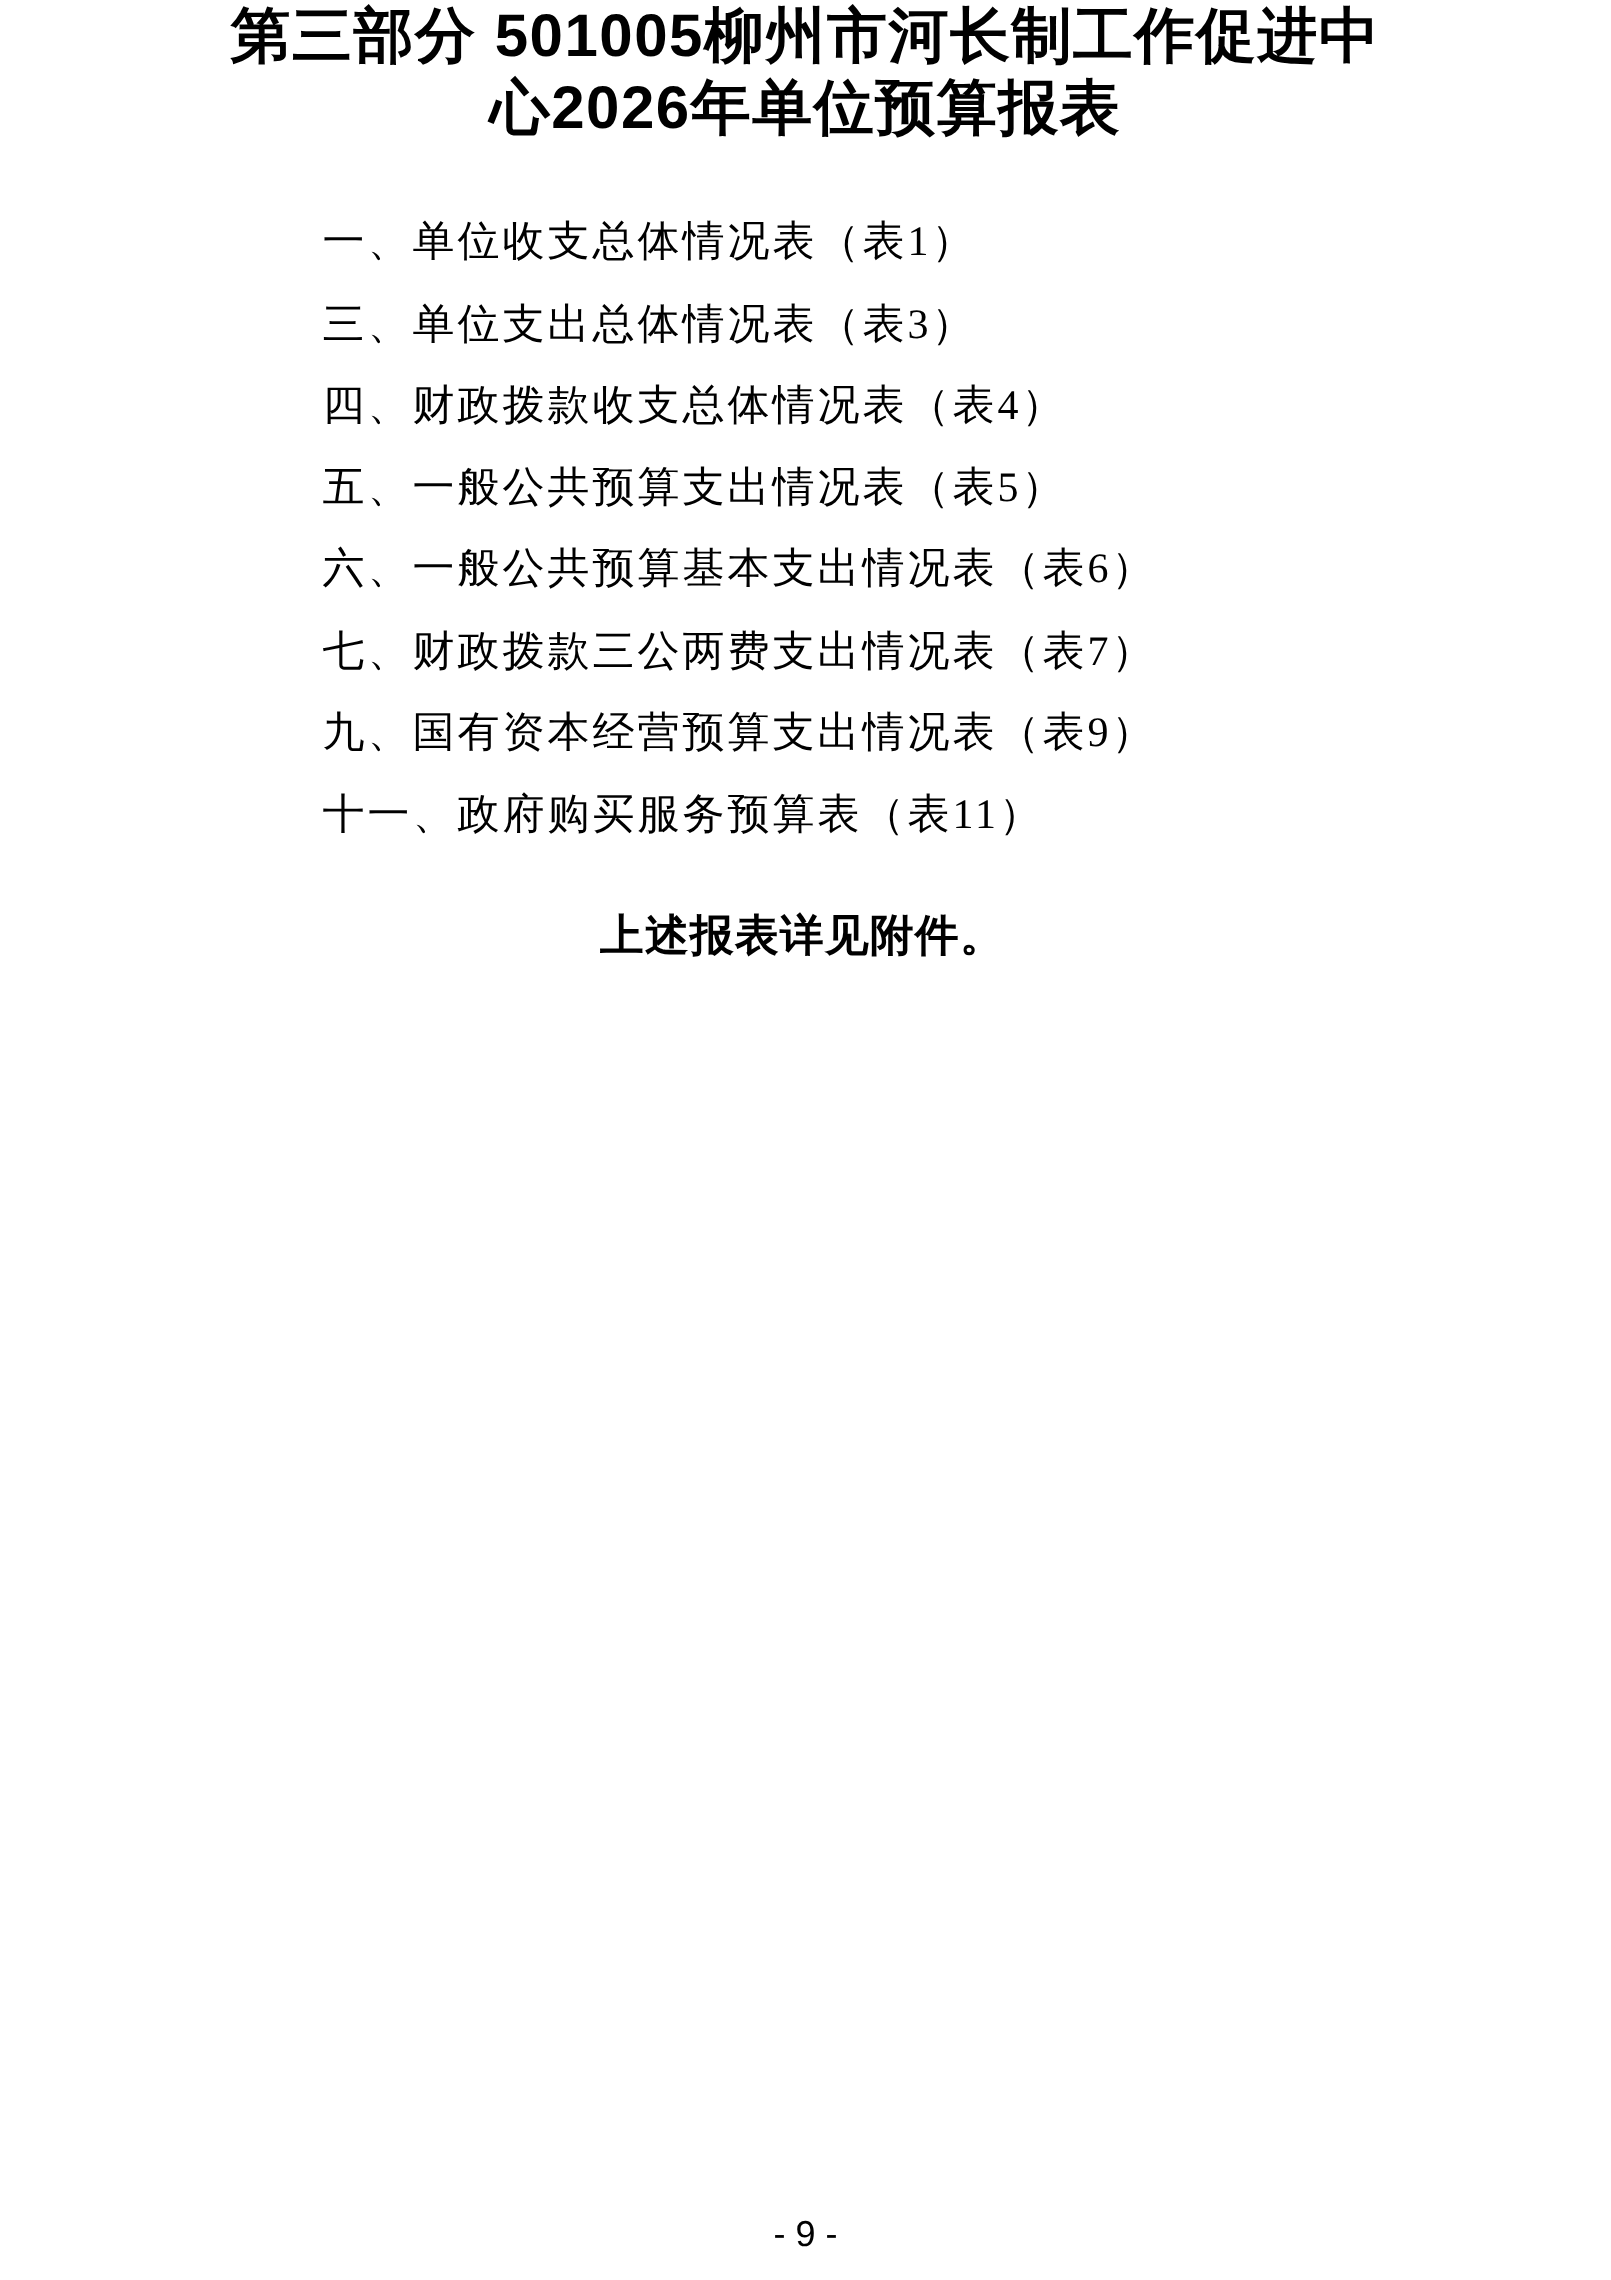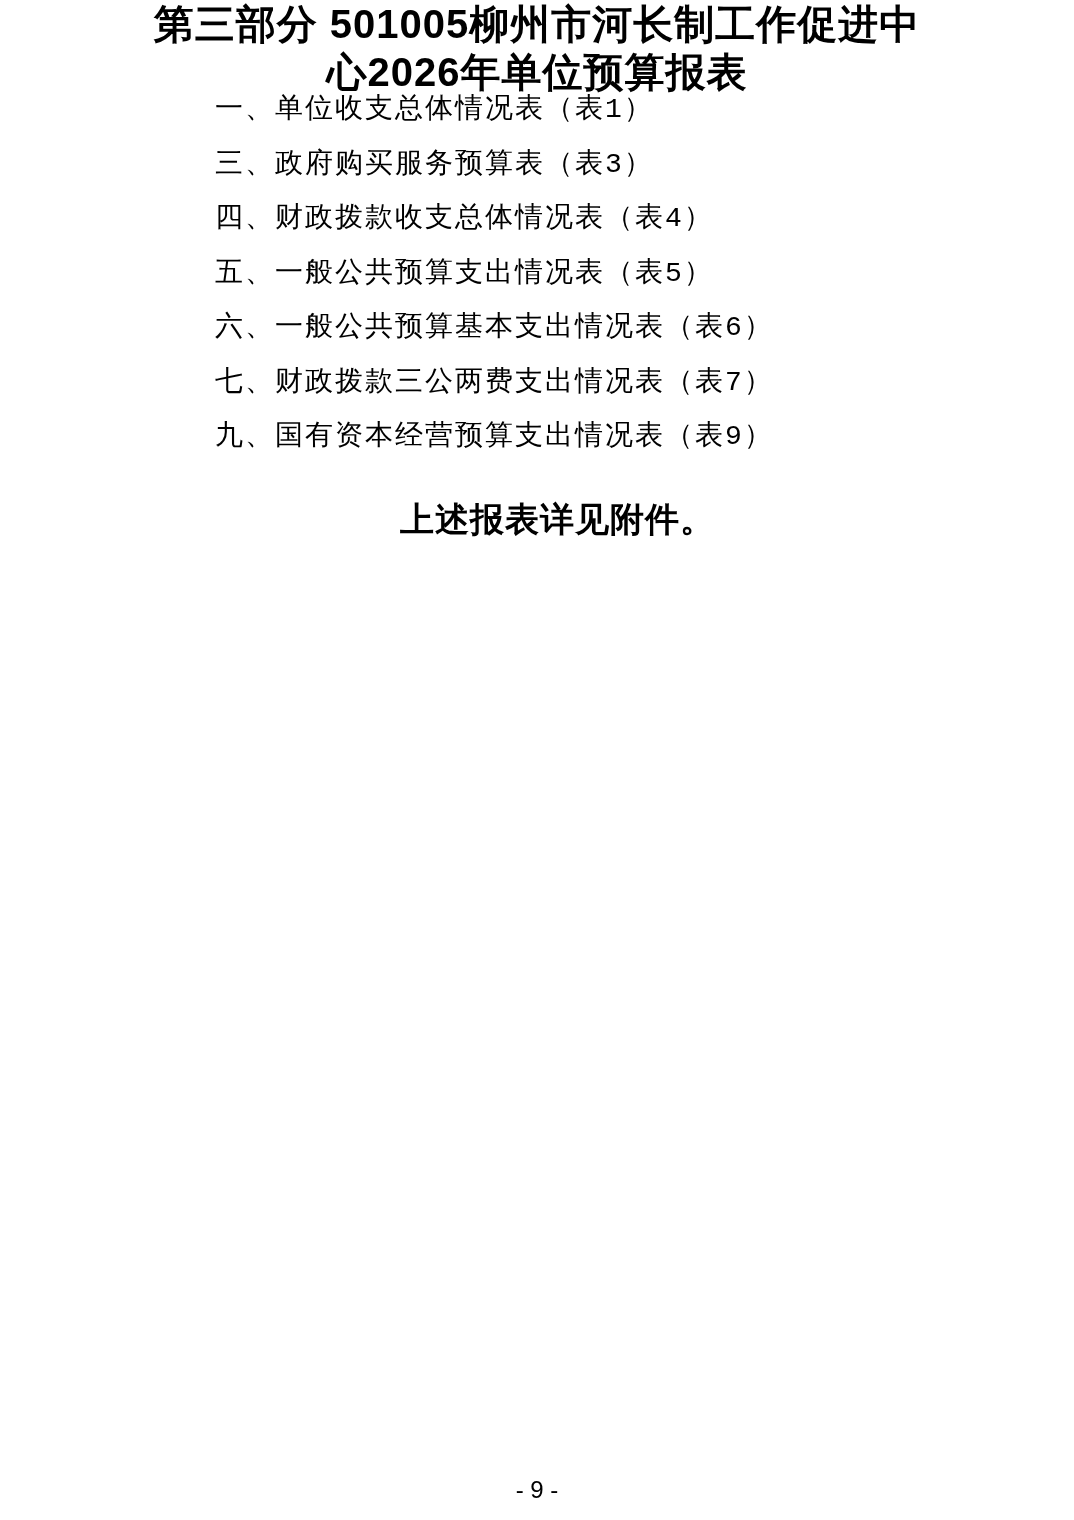--- a/index.html
+++ b/index.html
@@ -21,35 +21,35 @@
   .doc-title {
     text-align: center;
     font-family: "Liberation Sans", sans-serif;
     font-weight: bold;
     font-size: 40px;
     line-height: 48px;
     letter-spacing: 1px;
     color: #000000;
   }
   .toc {
+    margin-top: 52px;
     padding-left: 215px;
-    font-family: Liberation Mono, monospace;
   }
   .toc-item {
     font-size: 28px;
     line-height: 28px;
     letter-spacing: 2px;
     margin-bottom: 26.5px;
     color: #000000;
     white-space: nowrap;
   }
   .closing-note {
     margin-top: 46px;
     margin-left: 400px;
-    font-size: 34px;
+    font-size: 29px;
     font-weight: bold;
     letter-spacing: 1px;
     color: #000000;
   }
   .page-footer {
     position: absolute;
     left: 0;
     right: 0;
     bottom: 16px;
     text-align: center;
@@ -63,25 +63,26 @@
 
 <div class="page">
 
   <div class="doc-title">
     <div>第三部分 501005柳州市河长制工作促进中</div>
     <div>心2026年单位预算报表</div>
   </div>
 
   <div class="toc">
     <div class="toc-item">一、单位收支总体情况表（表1）</div>
-    <div class="toc-item">三、政府购买服务预算表（表3）</div>
+    <div class="toc-item">三、单位支出总体情况表（表3）</div>
     <div class="toc-item">四、财政拨款收支总体情况表（表4）</div>
     <div class="toc-item">五、一般公共预算支出情况表（表5）</div>
     <div class="toc-item">六、一般公共预算基本支出情况表（表6）</div>
     <div class="toc-item">七、财政拨款三公两费支出情况表（表7）</div>
     <div class="toc-item">九、国有资本经营预算支出情况表（表9）</div>
+    <div class="toc-item">十一、政府购买服务预算表（表11）</div>
   </div>
 
   <div class="closing-note">上述报表详见附件。</div>
 
   <div class="page-footer">- 9 -</div>
 
 </div>
 
 </body></html>

